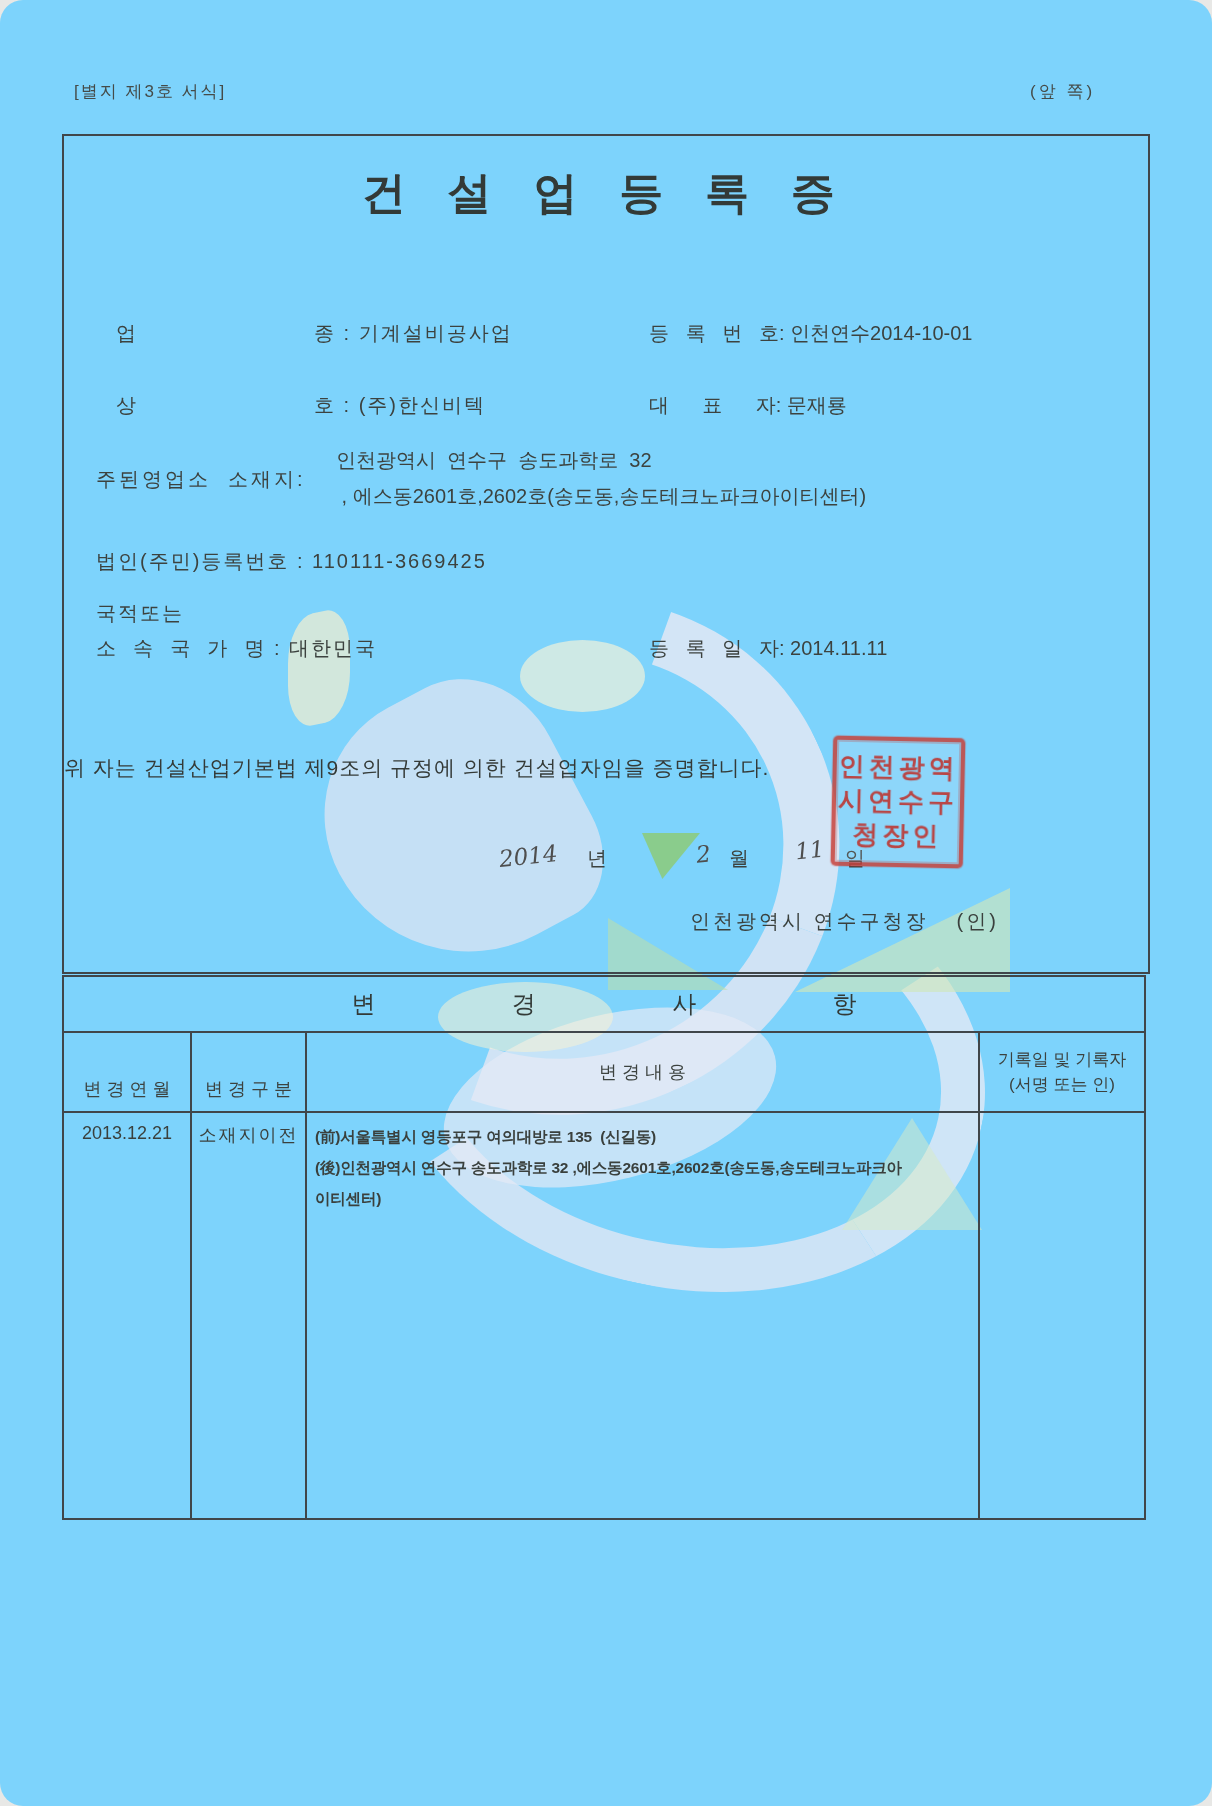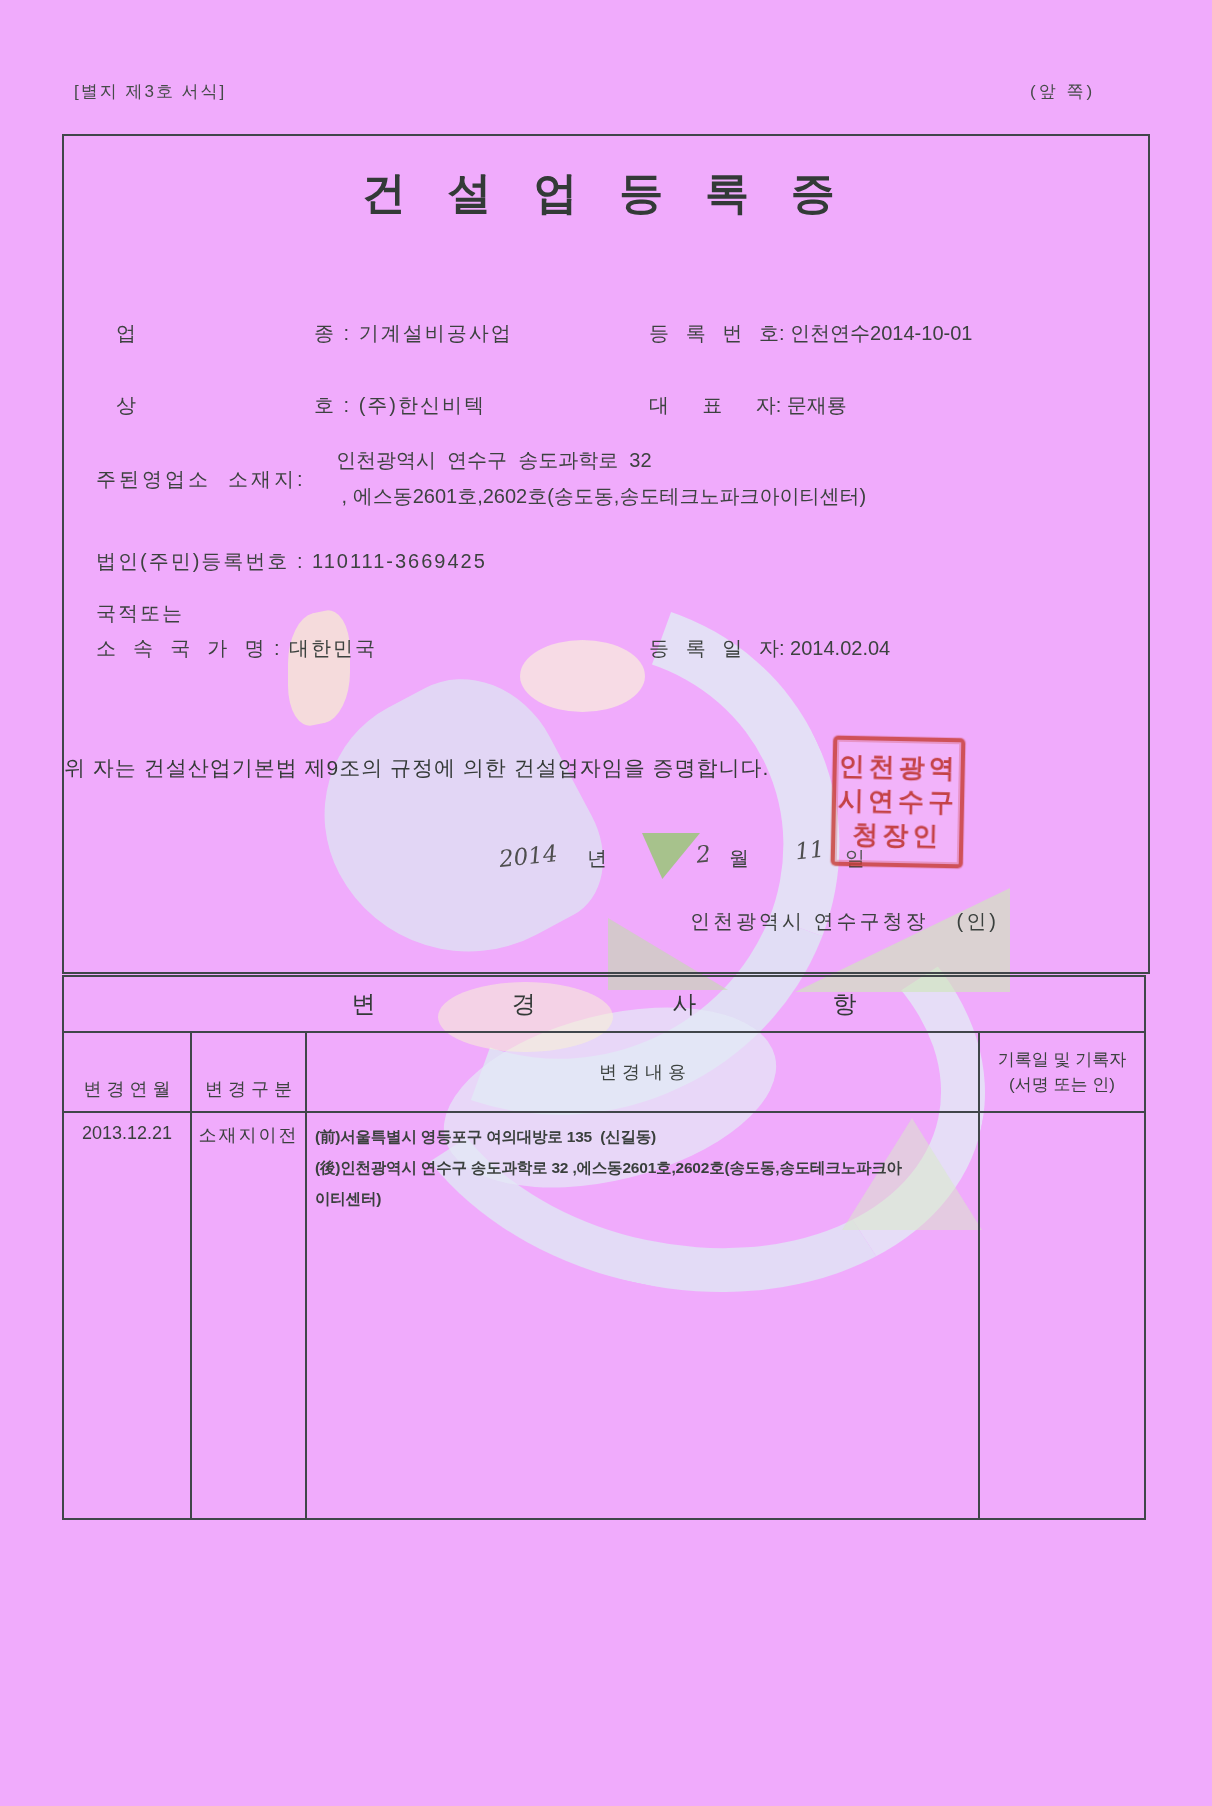--- a/index.html
+++ b/index.html
@@ -1,23 +1,24 @@
 <!DOCTYPE html>
 <html><head>
 <meta charset="utf-8">
 <style>
   html,body{margin:0;padding:0;background:#e8e8e6;}
   .page{
     position:relative;
     width:1212px;height:1806px;
     margin:0 auto;
-    background:#f0abfc;
+    background:#7dd3fc;
     font-family:"Liberation Sans","DejaVu Sans",sans-serif;
     color:#3c423f;
     overflow:hidden;
+    border-radius:23px;
   }
   .abs{position:absolute;white-space:pre;}
   .z{z-index:2;}
   
   .form-label{left:74px;top:80px;font-size:17px;letter-spacing:2px;color:#454b48;}
   .side-label{left:1030px;top:80px;font-size:17px;letter-spacing:3px;color:#454b48;}
   
   .cert-box{
     position:absolute;left:62px;top:134px;width:1084px;height:836px;
     border:2px solid #40464a;z-index:1;
@@ -141,21 +142,21 @@
     <div class="f" style="left:585px;top:256px;">대      표      자: 문재룡</div>
 
     <div class="f" style="left:32px;top:330px;letter-spacing:3px;">주된영업소  소재지:</div>
     <div class="f" style="left:272px;top:311px;">인천광역시  연수구  송도과학로  32</div>
     <div class="f" style="left:272px;top:347px;"> , 에스동2601호,2602호(송도동,송도테크노파크아이티센터)</div>
 
     <div class="f" style="left:32px;top:412px;letter-spacing:2px;"><span>법인(주민)등록번호 : </span><span>110111-3669425</span></div>
 
     <div class="f" style="left:32px;top:464px;letter-spacing:2px;">국적또는</div>
     <div class="f" style="left:32px;top:499px;letter-spacing:2px;">소  속  국  가  명 : 대한민국</div>
-    <div class="f" style="left:585px;top:499px;">등   록   일   자: 2014.02.04</div>
+    <div class="f" style="left:585px;top:499px;">등   록   일   자: 2014.11.11</div>
 
     <div class="statement">위 자는 건설산업기본법 제9조의 규정에 의한 건설업자임을 증명합니다.</div>
 
     <div class="abs hw" style="left:435px;top:707px;">2014</div>
     <div class="f" style="left:523px;top:709px;">년</div>
     <div class="abs hw" style="left:632px;top:705px;">2</div>
     <div class="f" style="left:665px;top:709px;">월</div>
     <div class="abs hw" style="left:731px;top:701px;">11</div>
     <div class="f" style="left:781px;top:709px;">일</div>
 

